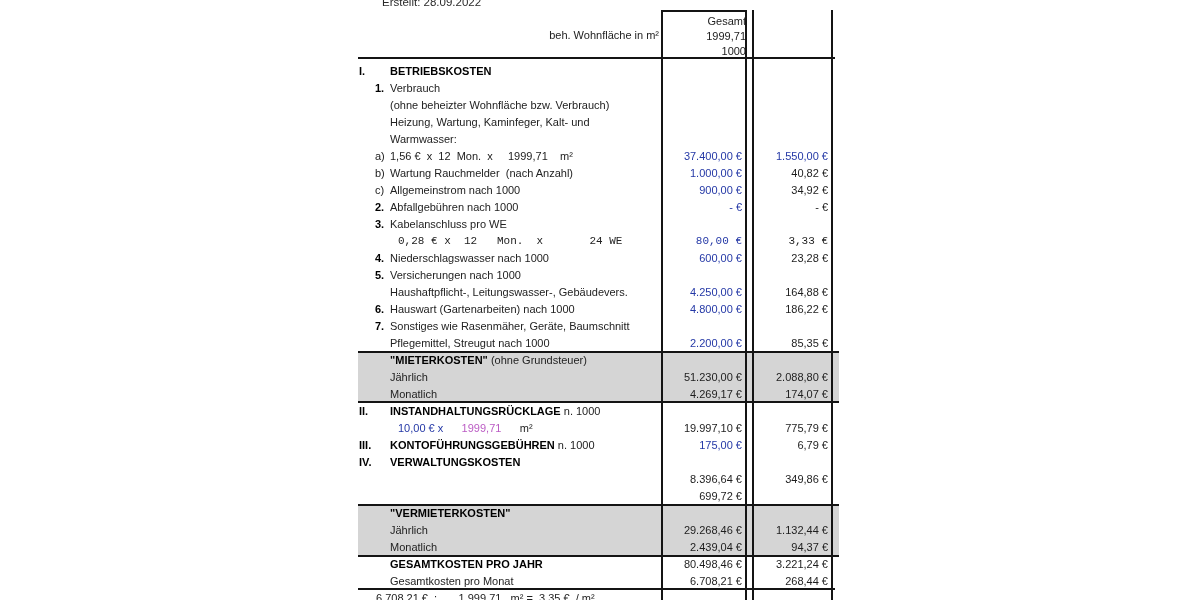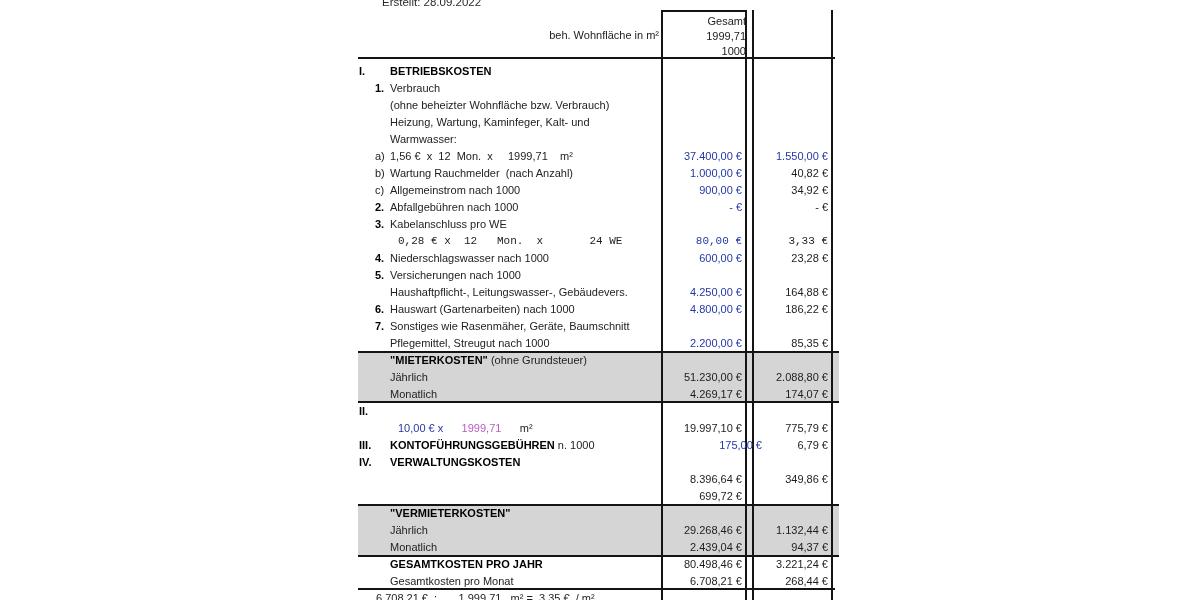--- a/index.html
+++ b/index.html
@@ -156,30 +156,31 @@
         <span class="val g">51.230,00 €</span>
         <span class="val w">2.088,80 €</span>
       </div>
       <div class="row" style="top: 386px;">
         <span class="lbl"><span class="">Monatlich</span></span>
         <span class="val g">4.269,17 €</span>
         <span class="val w">174,07 €</span>
       </div>
       <div class="row" style="top: 403px;">
         <span class="roman b">II.</span>
+        <span class="lbl"><span class="b">INSTANDHALTUNGSRÜCKLAGE</span><span class=""> n. 1000</span></span>
       </div>
       <div class="row" style="top: 420px;">
         <span class="lbl formula"><span class="" style="color: rgb(36, 56, 166);">10,00 € x</span><span class="" style="color: rgb(187, 92, 196);">      1999,71</span><span class="">      m²</span></span>
         <span class="val g">19.997,10 €</span>
         <span class="val w">775,79 €</span>
       </div>
       <div class="row" style="top: 437px;">
         <span class="roman b">III.</span>
         <span class="lbl"><span class="b">KONTOFÜHRUNGSGEBÜHREN</span><span class=""> n. 1000</span></span>
-        <span class="val g" style="color: rgb(36, 56, 166); padding-left: 20px;">175,00 €</span>
+        <span class="val g" style="color: rgb(36, 56, 166);">175,00 €</span>
         <span class="val w">6,79 €</span>
       </div>
       <div class="row" style="top: 454px;">
         <span class="roman b">IV.</span>
         <span class="lbl"><span class="b">VERWALTUNGSKOSTEN</span></span>
       </div>
       <div class="row" style="top: 471px;">
         <span class="val g">8.396,64 €</span>
         <span class="val w">349,86 €</span>
       </div>

